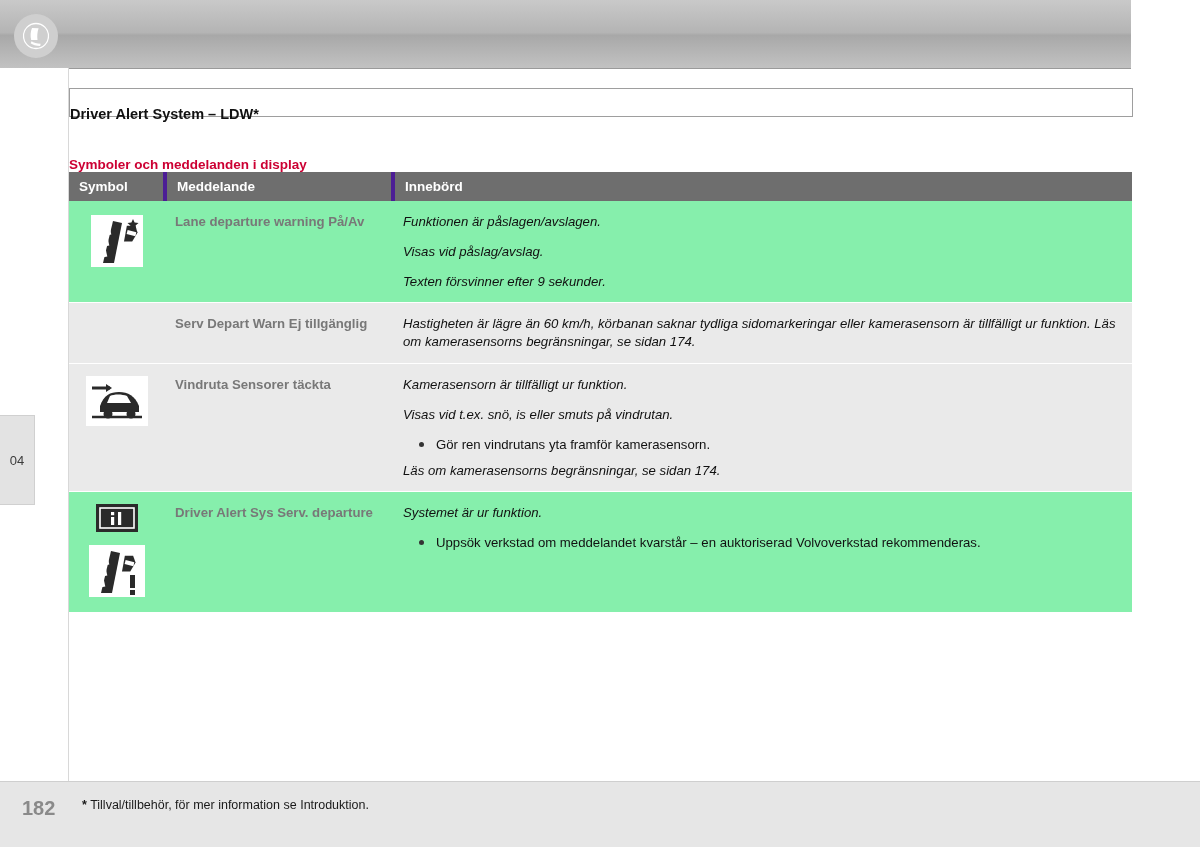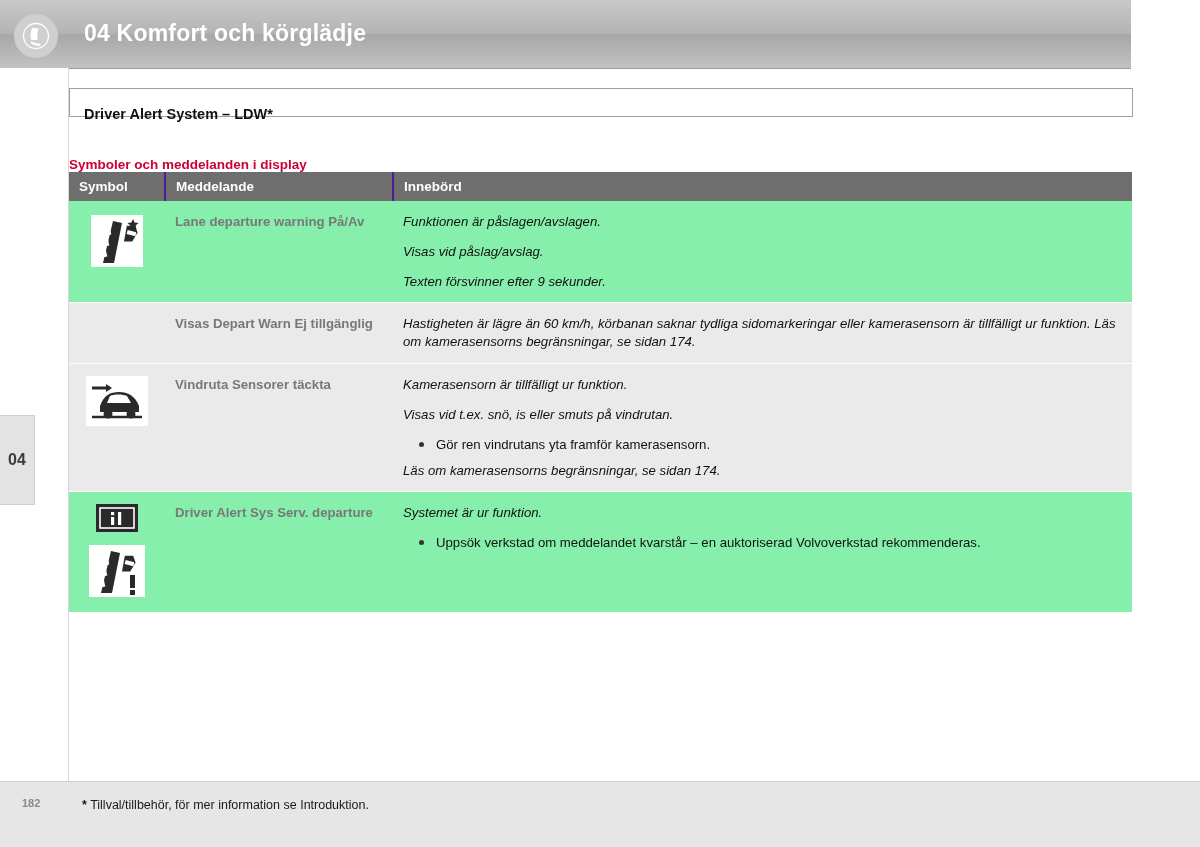--- a/index.html
+++ b/index.html
@@ -58,39 +58,38 @@
     left: 0;
     top: 347px;
     width: 34px;
     height: 88px;
     background: #e3e3e3;
     border: 1px solid #d0d0d0;
     border-left: none;
     display: flex;
     align-items: center;
     justify-content: center;
-    font-size: 16px;
-    font-weight: bold;
+    font-size: 13px;
+    font-weight: normal;
     color: #3c3c3c;
   }
 
   
   .section-title-box {
     position: absolute;
     left: 69px;
     top: 88px;
     width: 1062px;
     height: 27px;
     border: 1px solid #9e9e9e;
     background: #ffffff;
     display: flex;
     align-items: center;
   }
   .section-title {
-    padding-left: 14px;
     font-size: 14.5px;
     font-weight: bold;
     color: #111111;
     margin-top: 23px;
   }
 
   
   .sub-heading {
     position: absolute;
     left: 69px;
@@ -110,21 +109,21 @@
     border-collapse: collapse;
     table-layout: fixed;
   }
   .table th {
     background: #6e6e6e;
     color: #ffffff;
     font-size: 13.5px;
     font-weight: bold;
     text-align: left;
     padding: 7px 10px;
-    border-right: 2px solid #4c1d95;
+    border-right: 4px solid #4c1d95;
   }
   .table th:last-child { border-right: none; }
   .col-symbol { width: 96px; }
   .col-message { width: 228px; }
   .col-meaning { width: 739px; }
 
   .table td {
     vertical-align: top;
     font-size: 13.2px;
     padding: 12px 10px;
@@ -179,21 +178,21 @@
     top: 781px;
     width: 1200px;
     height: 66px;
     background: #e6e6e6;
     border-top: 1px solid #cfcfcf;
   }
   .page-number {
     position: absolute;
     left: 22px;
     top: 15px;
-    font-size: 11px;
+    font-size: 20px;
     font-weight: bold;
     color: #8a8a8a;
   }
   .footnote {
     position: absolute;
     left: 82px;
     top: 16px;
     font-size: 12.5px;
     color: #1a1a1a;
   }
@@ -213,21 +212,20 @@
 <body>
 
 <div class="header">
   <div class="header-icon-box">
     <svg width="26" height="30" viewBox="0 0 26 30" aria-hidden="true">
       <circle cx="13" cy="15" r="12.5" fill="none" stroke="#ffffff" stroke-width="1.3"></circle>
       <path d="M9 7 C7.5 10.5 7.2 15 8.2 19 L14.5 19 C14 15 14.3 10.6 15.6 7.2 Z" fill="#ffffff"></path>
       <path d="M8.6 20.2 C10.5 21.6 14 22.6 17.6 22.8 L17.2 25.1 C13 24.9 9.6 23.8 7.6 22.2 Z" fill="#ffffff"></path>
     </svg>
   </div>
-  <div class="header-title">04 Komfort och körglädje</div>
 </div>
 
 <div class="left-rail">
   <div class="chapter-tab">04</div>
 </div>
 
 <div class="page-edge"></div>
 
 <div class="section-title-box">
   <div class="section-title">Driver Alert System – LDW*</div>
@@ -268,21 +266,21 @@
       <td class="cell-message">Lane departure warning På/Av</td>
       <td class="cell-meaning">
         <p>Funktionen är påslagen/avslagen.</p>
         <p>Visas vid påslag/avslag.</p>
         <p>Texten försvinner efter 9 sekunder.</p>
       </td>
     </tr>
 
     <tr class="row-b">
       <td class="cell-symbol"></td>
-      <td class="cell-message">Visas Depart Warn Ej tillgänglig</td>
+      <td class="cell-message">Serv Depart Warn Ej tillgänglig</td>
       <td class="cell-meaning">
         <p>Hastigheten är lägre än 60 km/h, körbanan saknar tydliga sidomarkeringar eller kamerasensorn är tillfälligt ur funktion. Läs om kamerasensorns begränsningar, se sidan 174.</p>
       </td>
     </tr>
 
 
     <tr class="row-b">
       <td class="cell-symbol">
         <span class="sym">
           <svg width="62" height="50" viewBox="0 0 62 50" aria-hidden="true">

